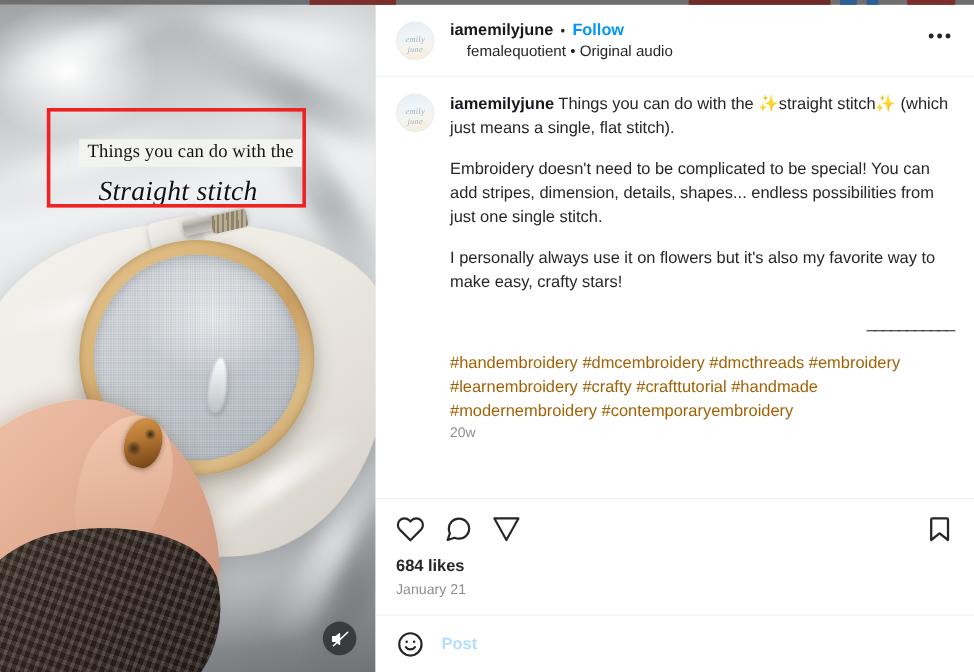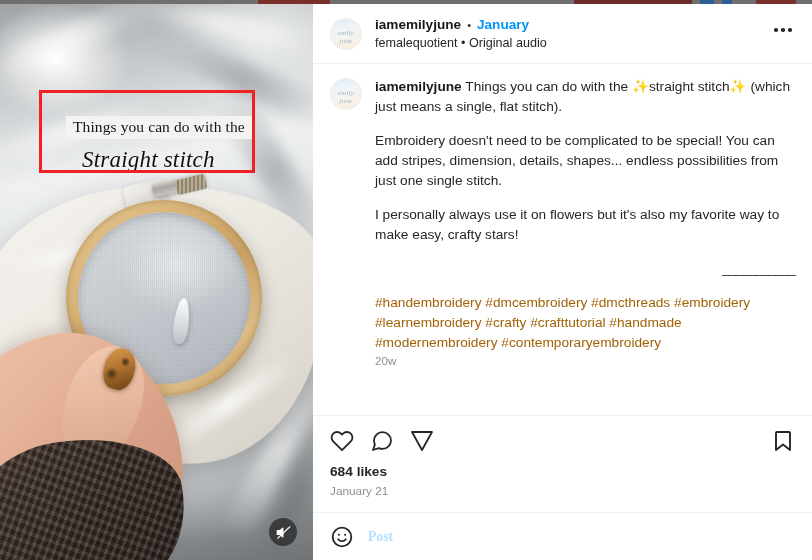--- a/index.html
+++ b/index.html
@@ -307,20 +307,21 @@
   }
   .dot-sep { color: #262626; font-size: 11px; }
   .follow {
     color: #0095f6;
     font-weight: bold;
   }
   .row-2 {
     margin-top: 1px;
     font-size: 12.6px;
     color: #262626;
+    margin-left: 14px;
   }
   .more-dots {
     margin-left: auto;
     padding: 0 6px;
     display: flex;
     gap: 3.5px;
     align-items: center;
     align-self: flex-start;
     margin-top: 12px;
   }
@@ -431,21 +432,21 @@
     flex: 1 1 auto;
     font-family: "Liberation Sans", sans-serif;
     font-size: 13.7px;
     color: #262626;
     background: transparent;
   }
   .comment-input::placeholder { color: #8e8e8e; }
   .post-btn {
     border: none;
     background: transparent;
-    font-family: Liberation Serif, serif;
+    font-family: Liberation Sans, sans-serif;
     font-size: 13.7px;
     font-weight: bold;
     color: #b2dffc;
     padding: 0;
   }
 </style>
 </head>
 <body>
 
 <div class="chrome-strip">
@@ -505,21 +506,21 @@
   <div class="side">
 
     <div class="head">
       <div class="avatar">
         <span class="mark">emily june</span>
       </div>
       <div class="head-txt">
         <div class="row-1">
           <span class="uname">iamemilyjune</span>
           <span class="dot-sep">•</span>
-          <span class="follow">January</span>
+          <span class="follow">Follow</span>
         </div>
         <div class="row-2">femalequotient • Original audio</div>
       </div>
       <div class="more-dots">
         <i></i>
           <i></i>
           <i></i>
       </div>
     </div>
 

